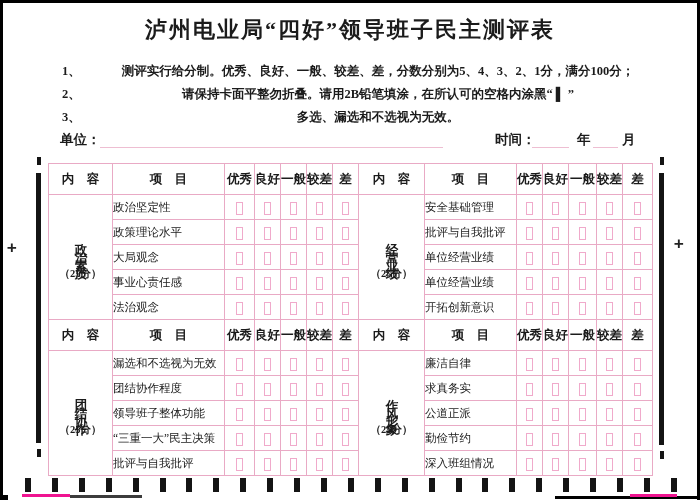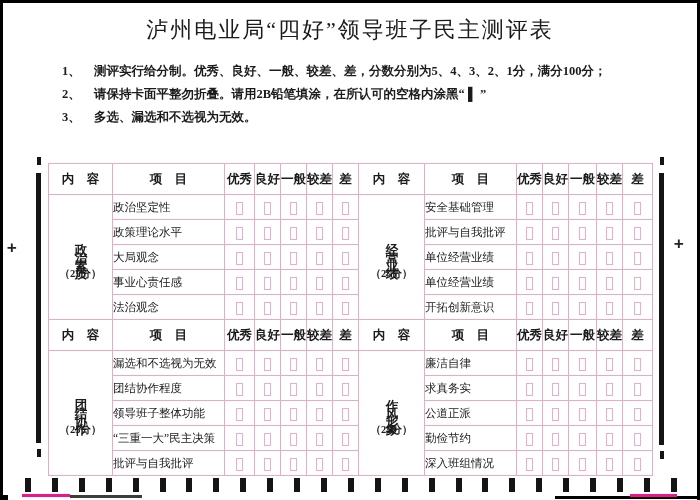--- a/index.html
+++ b/index.html
@@ -8,30 +8,30 @@
     font-family:"Liberation Serif","DejaVu Serif",serif;color:#1b1b1b;
   }
   
   .frame-top{position:absolute;left:0;top:0;width:700px;height:3px;background:#000;}
   .frame-left{position:absolute;left:0;top:0;width:3px;height:500px;background:#000;}
   .frame-right{position:absolute;right:0;top:0;width:3px;height:500px;background:#000;}
   .corner-bl{position:absolute;left:0;top:495px;width:8px;height:5px;background:#000;}
 
   .title{
     position:absolute;left:0;top:15px;width:100%;text-align:center;
-    font-size:22px;font-weight:normal;letter-spacing:2px;white-space:nowrap;
+    font-size:22px;font-weight:bold;letter-spacing:2px;white-space:nowrap;
   }
 
   .instructions{position:absolute;left:62px;top:60px;width:600px;font-size:12.5px;font-weight:600;}
   .inst-row{display:flex;}
   .inst-label{flex:none;width:40px;}
   .inst-items{flex:1;}
   .inst-line{display:flex;line-height:23px;}
   .inst-num{flex:none;width:32px;}
-  .inst-text{flex:1;white-space:nowrap;}
+  .inst-text{flex:1;white-space:nowrap;text-align:center;}
 
   .fieldrow{position:absolute;left:0;top:129px;width:100%;height:22px;font-size:13.5px;font-weight:bold;}
   .f-label{position:absolute;top:2px;white-space:nowrap;}
   .u-label{left:60px;}
   .t-label{left:495px;}
   .y-label{left:577px;}
   .m-label{left:622px;}
   .fill-line{position:absolute;top:0;height:18px;border-bottom:1.5px solid #eebed2;}
   .u-line{left:100px;width:343px;}
   .y-line{left:532px;width:37px;}
@@ -96,20 +96,29 @@
           <span class="inst-text">请保持卡面平整勿折叠。请用2B铅笔填涂，在所认可的空格内涂黑“ ▌ ”</span>
         </div>
         <div class="inst-line">
           <span class="inst-num">3、</span>
           <span class="inst-text">多选、漏选和不选视为无效。</span>
         </div>
       </div>
     </div>
   </div>
 
+  <div class="fieldrow">
+    <span class="f-label u-label">单位：</span>
+    <div class="fill-line u-line"></div>
+    <span class="f-label t-label">时间：</span>
+    <div class="fill-line y-line"></div>
+    <span class="f-label y-label">年</span>
+    <div class="fill-line m-line"></div>
+    <span class="f-label m-label">月</span>
+  </div>
 
   <span class="plus plus-l">+</span>
   <span class="plus plus-r">+</span>
 
   <div class="sidebar lb-t1"></div>
   <div class="sidebar lb-bar"></div>
   <div class="sidebar lb-t2"></div>
   <div class="sidebar rb-t1"></div>
   <div class="sidebar rb-bar"></div>
   <div class="sidebar rb-t2"></div>

